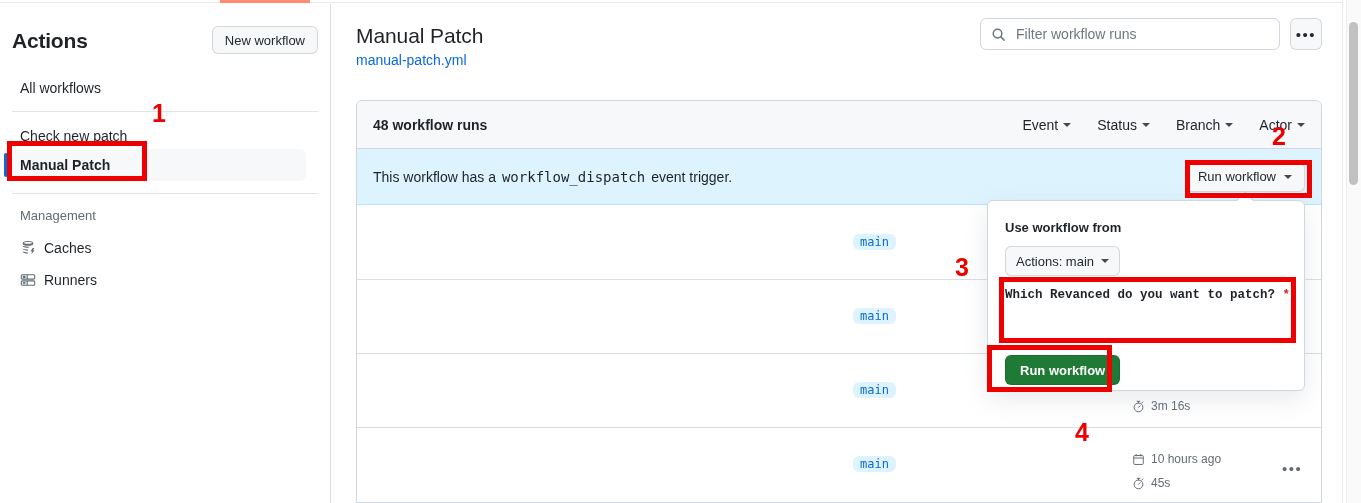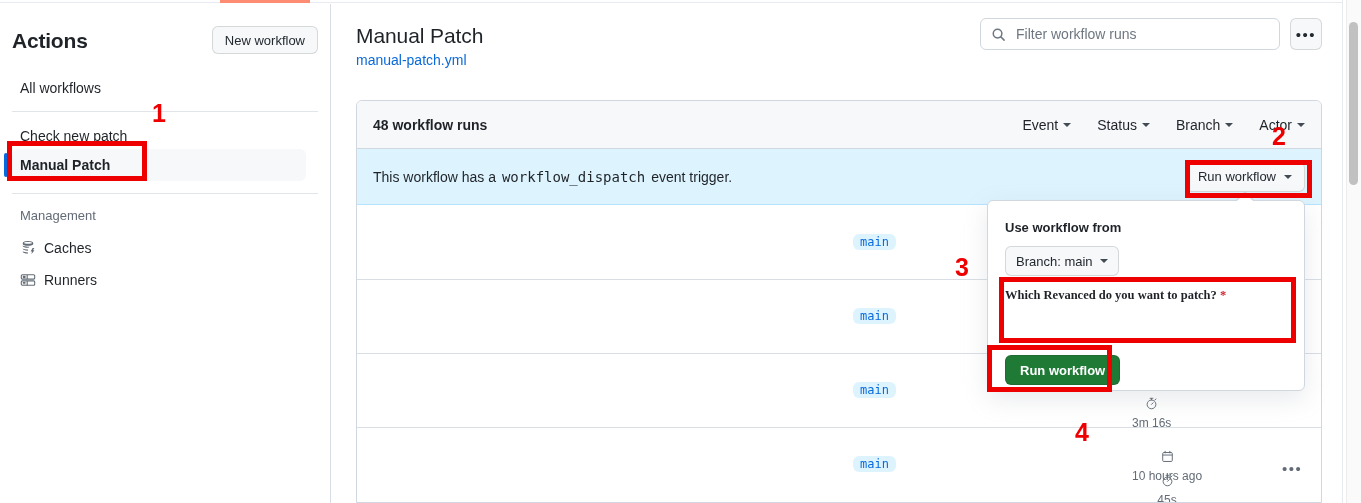--- a/index.html
+++ b/index.html
@@ -155,21 +155,21 @@
     border-bottom: 1px solid #d8dee4;
   }
   .branch-badge {
     position: absolute; top: 28px;
     font-family: "DejaVu Sans Mono", "Liberation Mono", monospace;
     font-size: 12px; color: #0969da;
     background: #ddf4ff; border-radius: 6px; padding: 1px 7px;
     cursor: pointer;
   }
   .meta-col { position: absolute; font-size: 12px; color: #636c76; }
-  .meta-line { display: flex; align-items: center; gap: 6px; height: 18px; flex-direction: column; }
+  .meta-line { display: flex; align-items: center; gap: 6px; height: 18px; }
   .row-kebab { position: absolute; font-size: 15px; color: #636c76; letter-spacing: 1.5px; cursor: pointer; }
 
   
   .popover {
     position: absolute; left: 987px; top: 200px; width: 318px; height: 191px;
     background: #fff; border: 1px solid #d0d7de; border-radius: 6px;
     box-shadow: 0 8px 24px rgba(140,149,159,0.2);
     z-index: 40;
   }
   .pop-caret-o {
@@ -187,21 +187,21 @@
     font-size: 13px; font-weight: 600; color: #1f2328;
   }
   .branch-select {
     position: absolute; left: 17px; top: 45px; height: 30px; padding: 0 10px;
     display: flex; align-items: center; gap: 7px;
     background: #f6f8fa; border: 1px solid rgba(27,31,36,0.15); border-radius: 6px;
     font-size: 13px; color: #24292f; cursor: pointer;
   }
   .input-label {
     position: absolute; left: 17px; top: 87px;
-    font-family: Liberation Serif, serif;
+    font-family: Liberation Mono, monospace;
     font-size: 12.5px; font-weight: 700; color: #1f2328; white-space: nowrap;
   }
   .req-star { color: #cf222e; font-weight: 700; }
   .rev-select {
     position: absolute; left: 17px; top: 110px; width: 285px; height: 32px;
     background: #f6f8fa; border: 1px solid #d0d7de; border-radius: 6px;
     display: flex; align-items: center; padding: 0 10px;
     font-size: 14px; color: #1f2328; cursor: pointer;
   }
   .sel-arrows {
@@ -416,21 +416,21 @@
     </div>
   </div>
 
   <div class="pop-caret-o"></div>
   <div class="pop-caret-i"></div>
 
   <div class="popover">
     <div class="pop-label">Use workflow from</div>
 
     <div class="branch-select">
-      <span>Branch: main</span>
+      <span>Actions: main</span>
       <span class="caret"></span>
     </div>
 
     <div class="input-label">
       <span>Which Revanced do you want to patch?</span>
       <span class="req-star">*</span>
     </div>
 
 
     <div class="run-green">

